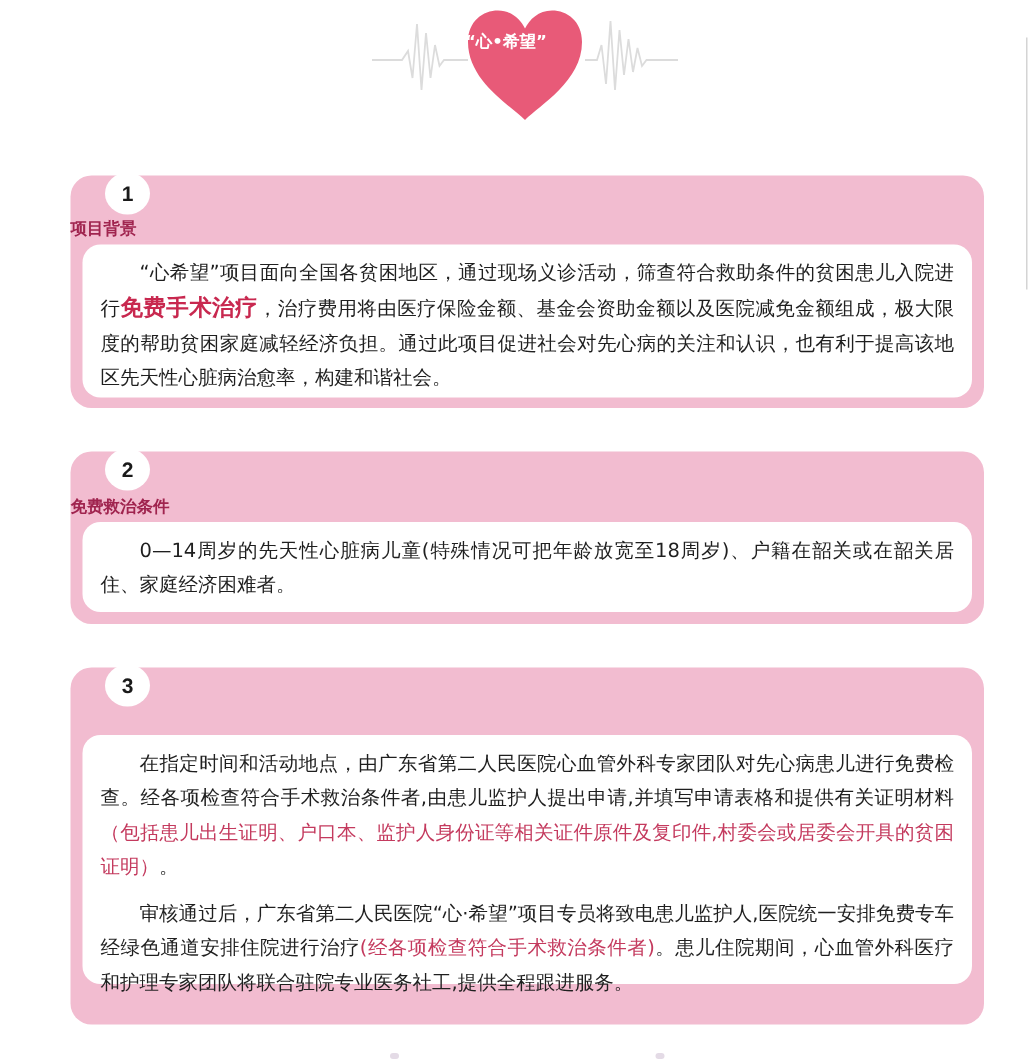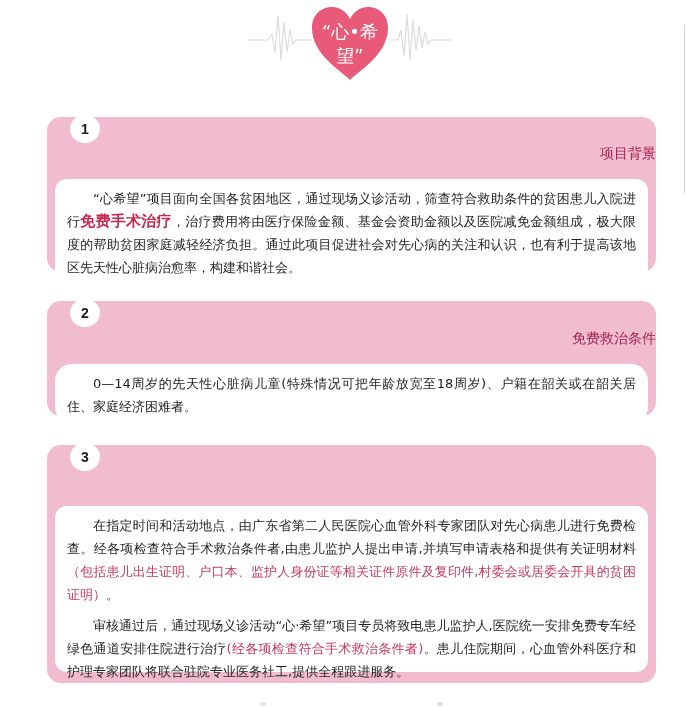--- a/index.html
+++ b/index.html
@@ -2,33 +2,33 @@
 <html><head>
 <meta charset="utf-8">
 <style>
   * { margin:0; padding:0; box-sizing:border-box; }
   html, body { width:687px; height:708px; background:#ffffff; overflow:hidden; }
   body { position:relative; font-family:"DejaVu Sans","Liberation Sans",sans-serif; color:#222; }
 
   .header { position:absolute; left:240px; top:0; width:220px; height:90px; }
   .ecg { position:absolute; left:0; top:0; width:220px; height:90px; }
   .heart { position:absolute; left:70px; top:6px; width:80px; height:76px; }
-  .heart-title { position:absolute; left:70px; top:20px; width:80px; text-align:center;
-    color:#ffffff; font-weight:normal; font-size:18px; letter-spacing:0px; }
+  .heart-title { position:absolute; left:70px; top:20px; width:80px; 
+    color:#ffffff; font-weight:bold; font-size:11px; letter-spacing:0px; }
 
   .side-line { position:absolute; left:684px; top:25px; width:1px; height:168px; background:#d4d4d4; }
 
   .card { position:absolute; left:47px; width:609px; background:#f2bcd0; border-radius:14px; }
   .badge { position:absolute; left:23px; top:-2px; width:30px; height:28px; background:#ffffff;
     border-radius:50%; display:flex; align-items:center; justify-content:center;
     font-weight:bold; font-size:14px; color:#1a1a1a; font-family:"Liberation Sans",sans-serif; }
-  .card-title { position:absolute; left:0; width:100%; text-align:right; color:#a0244f;
-    font-weight:normal; font-size:14px; }
+  .card-title { position:absolute; left:0; width:100%; text-align:left; color:#a0244f;
+    font-weight:bold; font-size:11px; }
   .inner { position:absolute; left:8px; right:8px; background:#ffffff; border-radius:12px;
-    padding:8px 12px 0 12px; font-size:13px; line-height:23px; color:#1f1f1f; text-align:justify;margin-top:16px; }
+    padding:8px 12px 0 12px; font-size:13px; line-height:23px; color:#1f1f1f; text-align:justify; }
   .inner p { text-indent:26px; }
   .inner p + p { margin-top:8px; }
   .hl { color:#c8284f; font-weight:bold; font-size:15px; }
   .red { color:#c43a5e; }
 
   .footer-dots { position:absolute; top:702px; width:6px; height:4px; background:#e4dbe6; border-radius:3px; }
 </style>
 </head>
 <body>
 
@@ -48,28 +48,28 @@
 <div class="card" style="top:117px;height:155px;">
   <div class="badge">1</div>
   <div class="card-title" style="top:28px;">项目背景</div>
   <div class="inner" style="top:46px;height:102px;">
     <p><span>“心希望”项目面向全国各贫困地区，通过现场义诊活动，筛查符合救助条件的贫困患儿入院进行</span><span class="hl">免费手术治疗</span><span>，治疗费用将由医疗保险金额、基金会资助金额以及医院减免金额组成，极大限度的帮助贫困家庭减轻经济负担。通过此项目促进社会对先心病的关注和认识，也有利于提高该地区先天性心脏病治愈率，构建和谐社会。</span></p>
   </div>
 </div>
 
 <div class="card" style="top:301px;height:115px;">
   <div class="badge">2</div>
-  <div class="card-title" style="top:29px;padding-left:36px;">免费救治条件</div>
-  <div class="inner" style="top:47px;height:60px;border-radius:17px;">
+  <div class="card-title" style="top:29px;">免费救治条件</div>
+  <div class="inner" style="top:47px;height:60px;">
     <p>0—14周岁的先天性心脏病儿童(特殊情况可把年龄放宽至18周岁)、户籍在韶关或在韶关居住、家庭经济困难者。</p>
   </div>
 </div>
 
 <div class="card" style="top:445px;height:238px;">
   <div class="badge">3</div>
   <div class="inner" style="top:45px;height:166px;">
     <p><span>在指定时间和活动地点，由广东省第二人民医院心血管外科专家团队对先心病患儿进行免费检查。经各项检查符合手术救治条件者,由患儿监护人提出申请,并填写申请表格和提供有关证明材料</span><span class="red">（包括患儿出生证明、户口本、监护人身份证等相关证件原件及复印件,村委会或居委会开具的贫困证明）</span><span>。</span></p>
-    <p><span>审核通过后，通过现场义诊活动“心·希望”项目专员将致电患儿监护人,医院统一安排免费专车经绿色通道安排住院进行治疗</span><span class="red">(经各项检查符合手术救治条件者)</span><span>。患儿住院期间，心血管外科医疗和护理专家团队将联合驻院专业医务社工,提供全程跟进服务。</span></p>
+    <p><span>审核通过后，广东省第二人民医院“心·希望”项目专员将致电患儿监护人,医院统一安排免费专车经绿色通道安排住院进行治疗</span><span class="red">(经各项检查符合手术救治条件者)</span><span>。患儿住院期间，心血管外科医疗和护理专家团队将联合驻院专业医务社工,提供全程跟进服务。</span></p>
   </div>
 </div>
 
 <div class="footer-dots" style="left:260px;"></div>
 <div class="footer-dots" style="left:437px;"></div>
 
 </body></html>

